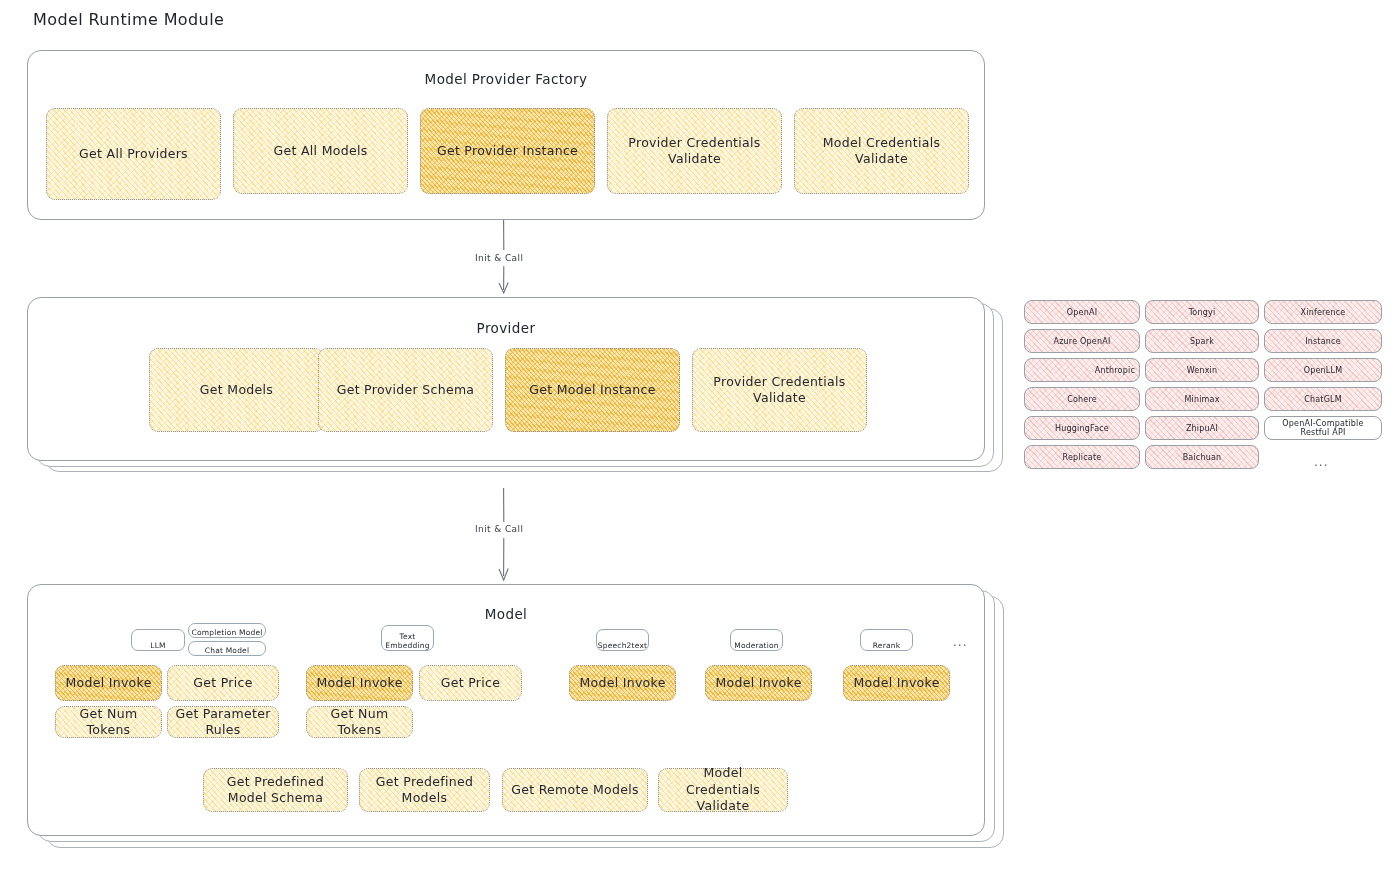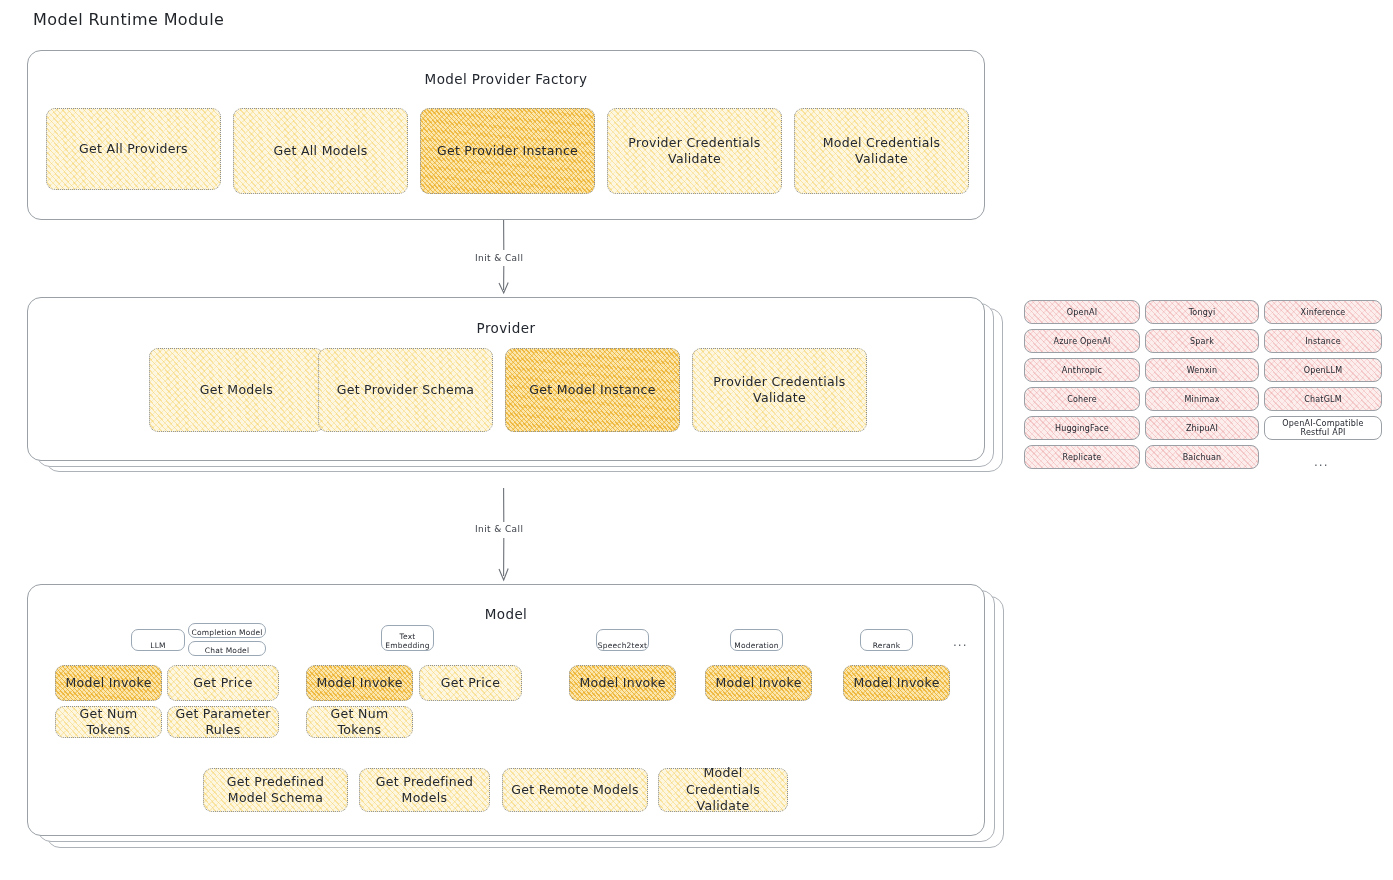--- a/index.html
+++ b/index.html
@@ -155,21 +155,21 @@
 </style>
 </head>
 <body>
 
 <div id="page-title" class="hand">Model Runtime Module</div>
 
 <div class="section" id="factory-section" style="left:27px; top:50px; width:958px; height:170px;">
 
   <div class="section-title hand" style="top:20px;">Model Provider Factory</div>
 
-  <div class="node hand hatch-yellow" style="left:18px; top:57px; width:175px; height:82px;">
+  <div class="node hand hatch-yellow" style="left:18px; top:57px; width:175px; height:92px;">
     <span>Get All Providers</span>
   </div>
 
   <div class="node hand hatch-yellow" style="left:205px; top:57px; width:175px; height:86px;">
     <span>Get All Models</span>
   </div>
 
   <div class="node hand hatch-yellow-strong" style="left:392px; top:57px; width:175px; height:86px;">
     <span>Get Provider Instance</span>
   </div>
@@ -214,21 +214,21 @@
 </div>
 
 <div id="provider-list" style="position:absolute; left:1024px; top:300px; width:358px; height:180px;">
 
   <div class="prov hand hatch-pink" style="left:0px;   top:0px;   width:116px; height:24px;">
       <span>OpenAI</span>
     </div>
   <div class="prov hand hatch-pink" style="left:0px;   top:29px;  width:116px; height:24px;">
       <span>Azure OpenAI</span>
     </div>
-  <div class="prov hand hatch-pink" style="left:0px;   top:58px;  width:116px; height:24px;">
+  <div class="prov hand hatch-pink" style="left:0px;   top:58px;  width:116px; height:24px;justify-content:flex-end;">
       <span>Anthropic</span>
     </div>
   <div class="prov hand hatch-pink" style="left:0px;   top:87px;  width:116px; height:24px;">
       <span>Cohere</span>
     </div>
   <div class="prov hand hatch-pink" style="left:0px;   top:116px; width:116px; height:24px;">
       <span>HuggingFace</span>
     </div>
   <div class="prov hand hatch-pink" style="left:0px;   top:145px; width:116px; height:24px;">
       <span>Replicate</span>

